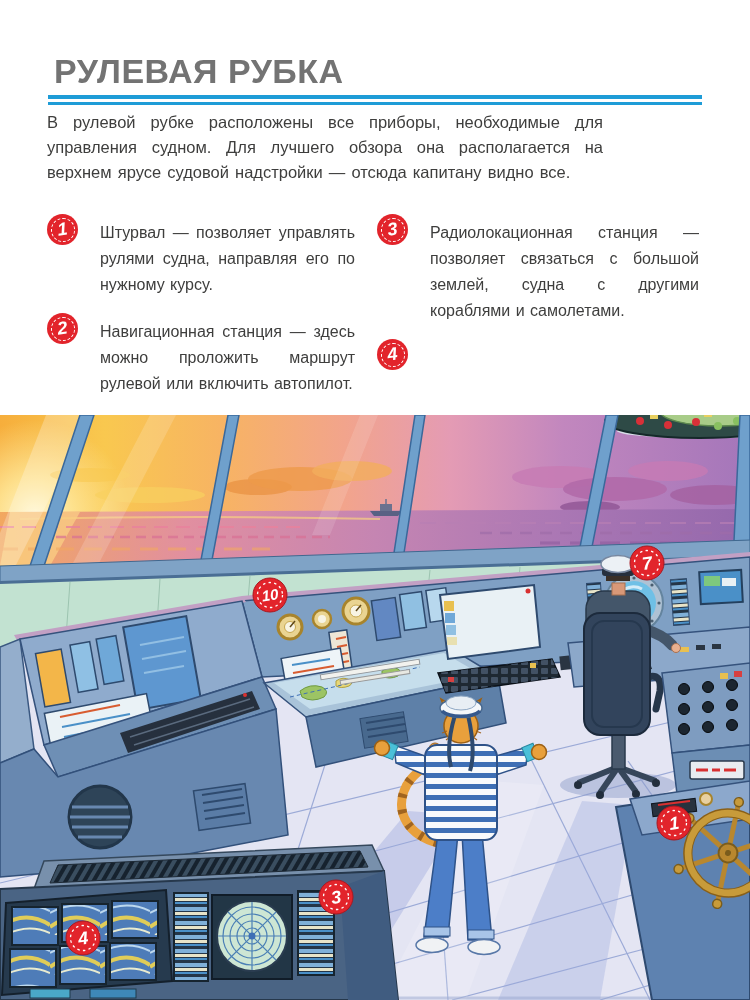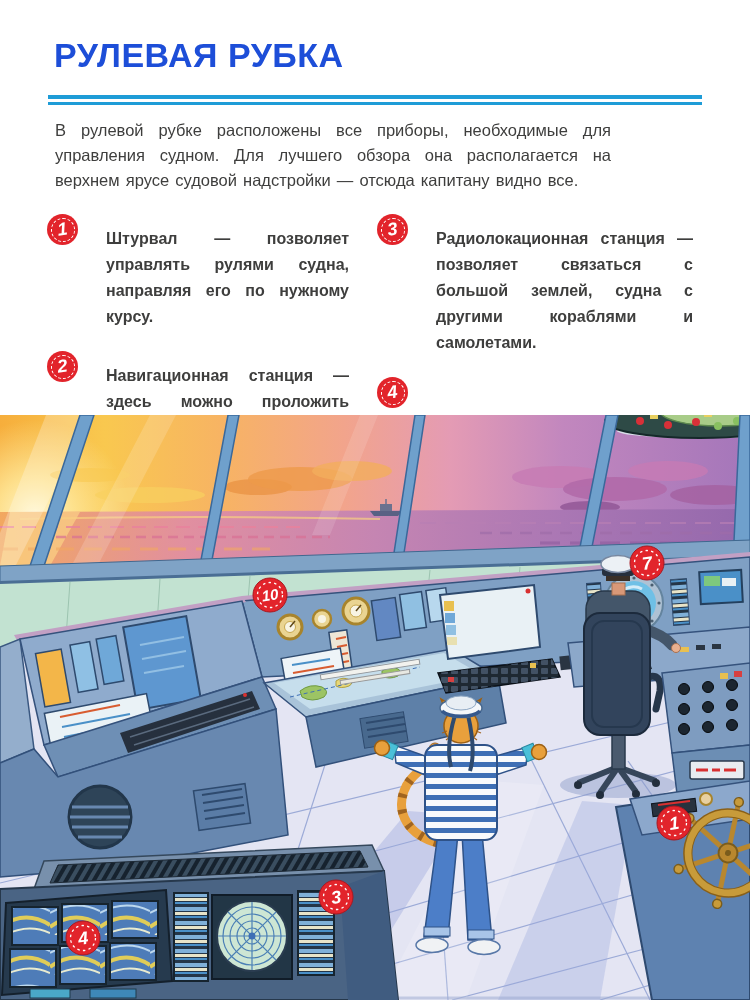--- a/index.html
+++ b/index.html
@@ -1,49 +1,48 @@
 <!DOCTYPE html>
 <html lang="ru"><head>
 <meta charset="utf-8">
 <style>
   html,body{margin:0;padding:0;}
   body{
     width:750px;height:1000px;position:relative;background:#ffffff;
     font-family:"Liberation Sans",sans-serif;overflow:hidden;color:#3e3e3d;
   }
   .page-title{
-    position:absolute;left:54px;top:36px;margin:0;
-    font-size:34px;font-weight:700;letter-spacing:.5px;color:#1d4ed8;
+    position:absolute;left:54px;top:52px;margin:0;
+    font-size:34px;font-weight:700;letter-spacing:.5px;color:#737373;
   }
   .rules{position:absolute;left:48px;top:95px;width:654px;}
   .rule1{height:4px;background:#1e9cd7;margin-bottom:3px;}
   .rule2{height:3px;background:#1e9cd7;}
   .intro{
-    position:absolute;left:47px;top:110px;width:556px;margin:8px;
+    position:absolute;left:47px;top:110px;width:556px;margin:0;
     font-size:16.5px;line-height:25px;text-align:justify;text-align-last:left;
     word-spacing:1.5px;
   }
   .legend{position:absolute;left:47px;top:212px;width:660px;display:flex;gap:14px;}
   .legend-col{display:flex;flex-direction:column;}
   .legend-col.left{width:316px;}
   .legend-col.right{width:330px;}
   .legend-item{display:flex;margin-bottom:5px;}
   .badge{
     flex:0 0 31px;width:31px;height:31px;border-radius:50%;
     background:#e2242b;position:relative;margin-right:14px;margin-top:2px;
   }
   .badge-ring{position:absolute;inset:3.5px;border:1.4px dashed #fff;border-radius:50%;}
   .badge-num{
     position:absolute;inset:0;display:flex;align-items:center;justify-content:center;
     color:#fff;font-weight:700;font-style:italic;font-size:18px;transform:rotate(-8deg);
   }
   .legend-text{
-    margin:14px;font-size:16px;line-height:26px;text-align:justify;text-align-last:left;
+    margin:8px;font-size:16px;line-height:26px;text-align:justify;text-align-last:left;
     word-spacing:1px;
-    font-weight:bold;
   }
   .illustration{position:absolute;left:0;top:415px;width:750px;height:585px;}
   .mk-bg{fill:#e2242b;stroke:#a81820;stroke-width:1;}
   .mk-ring{fill:none;stroke:#ffffff;stroke-width:1.3;stroke-dasharray:2.5 3.2;}
   .mk-num{fill:#ffffff;font-family:"Liberation Sans",sans-serif;font-weight:700;font-style:italic;font-size:18px;text-anchor:middle;}
   .mk-num-sm{font-size:15px;}
 </style>
 </head>
 <body>
 

